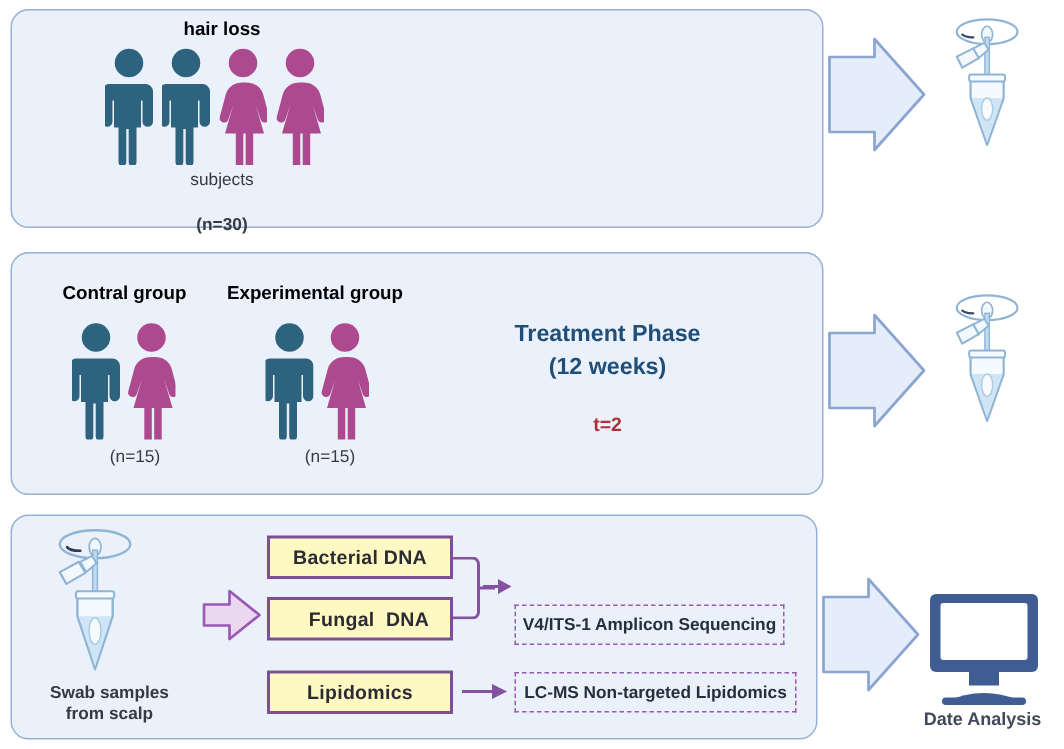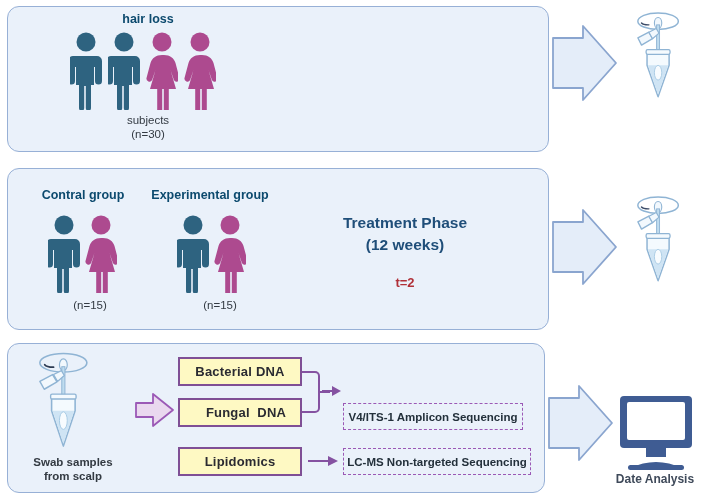--- a/index.html
+++ b/index.html
@@ -21,21 +21,21 @@
     border-radius:12px;
     box-sizing:border-box;
   }
   #panel-washout  {left:7px;  top:6px;   width:542px; height:146px;}
   #panel-treatment{left:7px;  top:168px; width:542px; height:162px;}
   #panel-sampling {left:7px;  top:343px; width:538px; height:150px;}
 
   
   .lbl{
     position:absolute;
-    color:#0c4a6e;
+    color:#000000;
     font-size:12.5px;
     font-weight:bold;
     text-align:center;
     white-space:nowrap;
     line-height:1.25;
   }
   .phase-title{
     position:absolute;
     color:#1f4e79;
     font-size:15.5px;
@@ -137,21 +137,21 @@
     </svg>
   </div>
   <div class="person" style="left:184px;top:32px;">
     <svg width="32" height="78" viewBox="0 0 32 78">
       <circle cx="16" cy="10" r="9.5" fill="#ad4a8f"></circle>
       <path d="M16 23 c-6 0 -10 3 -11.5 8 l-4 15 a3 3 0 0 0 5.6 2 l3.4 -10 -5.5 19 h7.2 v23 a2.5 2.5 0 0 0 5 0 v-23 h1.6 v23 a2.5 2.5 0 0 0 5 0 v-23 h7.2 l-5.5 -19 l3.4 10 a3 3 0 0 0 5.6 -2 l-4 -15 c-1.5 -5 -5.5 -8 -11.5 -8 z" fill="#ad4a8f"></path>
     </svg>
   </div>
 
   <div class="small-note" style="left:88px;top:114px;width:120px;">subjects</div>
-  <div class="small-note" style="left:88px;top:128px;width:120px;">(n=30)</div>
+  <div class="small-note" style="left:88px;top:144px;width:120px;font-weight:bold;">(n=30)</div>
 
 
   <div class="panel" id="panel-treatment"></div>
 
   <div class="lbl" style="left:140px;top:188px;width:140px;">Experimental group</div>
   <div class="lbl" style="left:28px;top:188px;width:110px;">Contral group</div>
 
   <div class="person" style="left:48px;top:215px;">
     <svg width="32" height="78" viewBox="0 0 32 78">
       <circle cx="16" cy="10" r="9.5" fill="#2e6380"></circle>
@@ -190,21 +190,21 @@
   <div class="caption" style="left:18px;top:470px;width:110px;color:#333a42;font-size:11.5px;">from scalp</div>
 
   <div class="omics-box" style="left:178px;top:357px;width:124px;height:29px;">Bacterial DNA</div>
   <div class="omics-box" style="left:178px;top:398px;width:124px;height:29px;padding-left:12px;">Fungal  DNA</div>
   <div class="omics-box" style="left:178px;top:447px;width:124px;height:29px;">Lipidomics</div>
 
   <div class="bracket" style="left:302px;top:371px;width:18px;height:42px;border-radius:0 5px 5px 0;"></div>
   <div class="connline" style="left:320px;top:391px;width:10px;height:2px;"></div>
 
   <div class="seq-box" style="left:343px;top:378px;width:180px;height:27px;margin-top:25px;">V4/ITS-1 Amplicon Sequencing</div>
-  <div class="seq-box" style="left:343px;top:448px;width:188px;height:27px;">LC-MS Non-targeted Sequencing</div>
+  <div class="seq-box" style="left:343px;top:448px;width:188px;height:27px;">LC-MS Non-targeted Lipidomics</div>
 
   <div class="caption" style="left:609px;top:472px;width:92px;">Date Analysis</div>
 
   <svg class="svg-layer" viewBox="0 0 709 499" xmlns="http://www.w3.org/2000/svg">
 
     <g>
       <path d="M553 38 h30 v-12 l33 37 -33 37 v-12 h-30 z" fill="#e4edf9" stroke="#8aa5cf" stroke-width="1.8" stroke-linejoin="round"></path>
     </g>
 
     <g>

